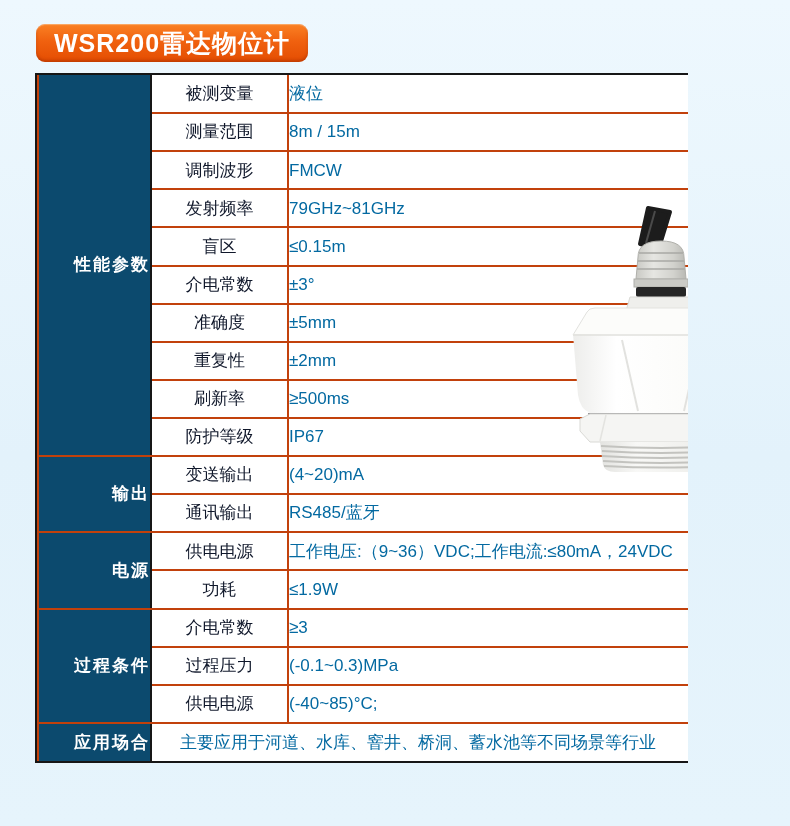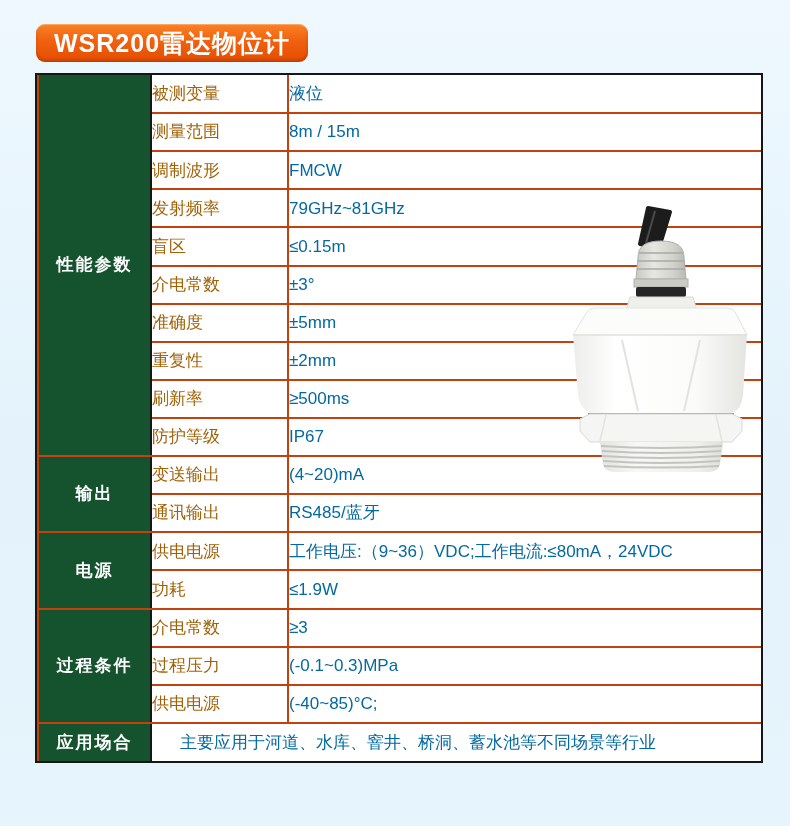--- a/index.html
+++ b/index.html
@@ -2,21 +2,21 @@
 <html><head>
 <meta charset="utf-8">
 <style>
   html,body{margin:0;padding:0;}
   body{
     width:790px;height:826px;
     background:linear-gradient(180deg,#eef8fe 0%,#e3f2fb 55%,#e6f4fc 100%);
     font-family:"Liberation Sans","DejaVu Sans",sans-serif;
     color:#262626;
   }
-  .page{position:relative;width:790px;height:826px;overflow:hidden;border-radius:10px;}
+  .page{position:relative;width:688px;height:826px;overflow:hidden;border-radius:10px;}
 
   
   .badge{
     position:absolute;left:36px;top:24px;height:38px;
     display:inline-flex;align-items:center;
     padding:0 18px;
     background:linear-gradient(180deg,#fa8124 0%,#f0610f 45%,#e44d02 100%);
     border-radius:9px;
     box-shadow:inset 0 -2px 3px rgba(150,40,0,.45), inset 0 1px 1px rgba(255,220,180,.5);
     color:#ffffff;font-size:25px;font-weight:700;letter-spacing:1px;
@@ -32,26 +32,26 @@
   table.spec td{
     border:2px solid #c2410c;
     font-size:17px;line-height:1.15;
     padding:0;overflow:hidden;
   }
   table.spec tr{height:38px;}
   table.spec tr:first-child td{border-top:none;}
   table.spec tr:last-child td{border-bottom:none;margin-left:36px;}
   table.spec td:last-child{border-right:none;}
   td.cat{
-    background:#14532d;color:#ffffff;font-weight:700;font-size:18px;
-    text-align:center;letter-spacing:2px;
+    background:#0c4a6e;color:#ffffff;font-weight:700;font-size:18px;
+    text-align:right;letter-spacing:2px;
     border-left:none;border-right:2px solid #161616 !important;
   }
   tr.section-start td{border-top:2px solid #161616;}
-  td.attr{text-align:left;color:#a16207;}
+  td.attr{text-align:center;color:#0f172a;}
   td.val{text-align:left;padding-left:15px;white-space:nowrap;color:#0369a1;}
   td.val.wide{padding-left:28px;}
 
   
   .product{position:absolute;left:560px;top:195px;width:200px;height:280px;}
 </style>
 </head>
 <body>
 
 <div class="page">

